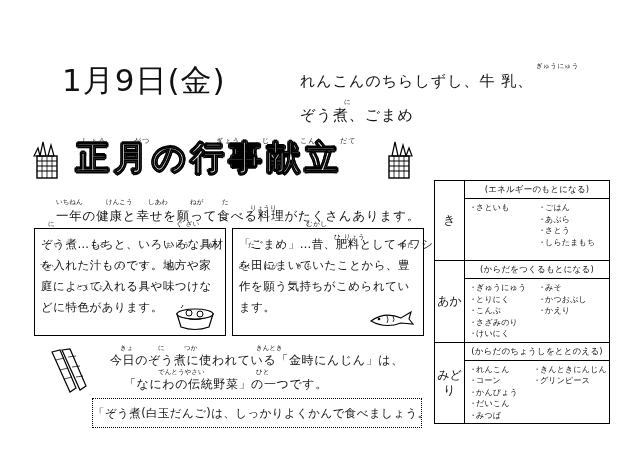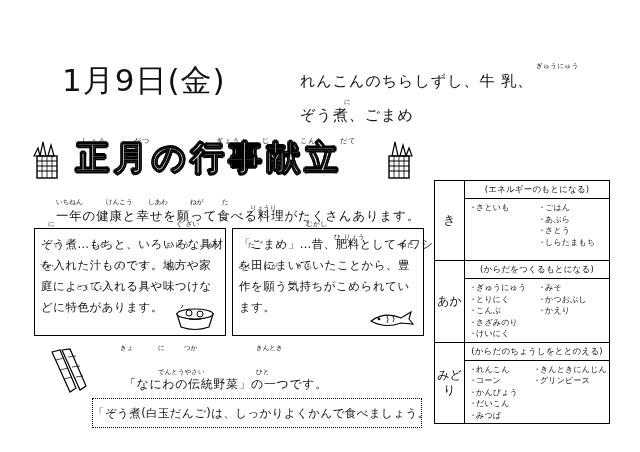--- a/index.html
+++ b/index.html
@@ -246,20 +246,21 @@
       <line x1="22" y1="31" x2="30" y2="29" stroke="#000" stroke-width="0.7"></line>
       <line x1="26" y1="9" x2="34" y2="8" stroke="#000" stroke-width="0.7"></line>
       <line x1="30" y1="19" x2="38" y2="18" stroke="#000" stroke-width="0.7"></line>
       <line x1="34" y1="29" x2="41" y2="28" stroke="#000" stroke-width="0.7"></line>
     </svg>
   </div>
   <div class="ct-ruby" style="left:120px;top:344px;">きょ</div>
   <div class="ct-ruby" style="left:158px;top:344px;">に</div>
   <div class="ct-ruby" style="left:184px;top:344px;">つか</div>
   <div class="ct-ruby" style="left:256px;top:344px;">きんとき</div>
+  <div class="carrot-text">今日のぞう煮に使われている「金時にんじん」は、</div>
 
   <div class="ct-ruby" style="left:158px;top:368px;">でんとうやさい</div>
   <div class="ct-ruby" style="left:256px;top:368px;">ひと</div>
   <div class="carrot-text2">「なにわの伝統野菜」の一つです。</div>
 
   <div class="dotted-box">
     <span>「ぞう煮(白玉だんご)は、しっかりよくかんで食べましょう。</span>
   </div>
 
   <div class="nutri">

